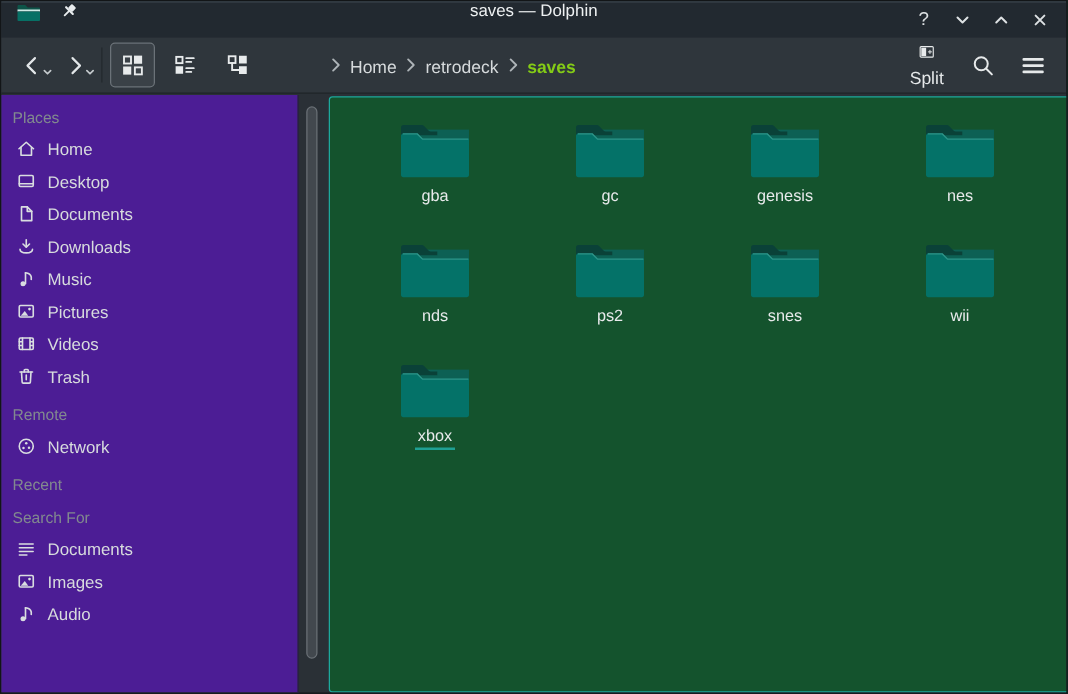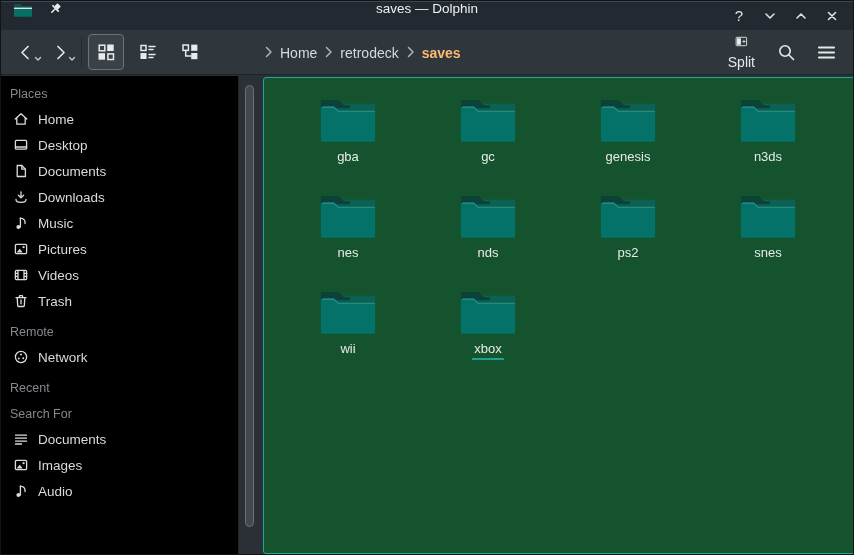--- a/index.html
+++ b/index.html
@@ -37,32 +37,32 @@
   .vsep{width:1px;height:28px;background:#23282c;margin:0 6px 0 4px;}
   .view-btn{width:36px;height:36px;display:flex;align-items:center;justify-content:center;border-radius:4px;margin-right:6px;}
   .view-btn.selected{background:#3a4147;border:1px solid #6b7278;}
   .view-btn svg .f{fill:#e8ebec;stroke:none;}
   .view-btn svg .o{fill:none;stroke:#e8ebec;stroke-width:1.5;}
   .view-btn svg .l{stroke:#e8ebec;stroke-width:1.5;fill:none;stroke-linecap:round;}
 
   .breadcrumb{position:absolute;left:263px;top:0;height:45px;display:flex;align-items:center;gap:7px;font-size:14px;color:#d6dadc;}
   .crumb-sep svg{stroke:#aeb4b8;fill:none;stroke-width:1.5;stroke-linecap:round;stroke-linejoin:round;}
   .crumb{cursor:default;}
-  .crumb.current{font-weight:bold;color:#fdba74;}
+  .crumb.current{font-weight:bold;color:#84cc16;}
 
   .toolbar-right{position:absolute;right:10px;top:0;height:45px;display:flex;align-items:center;gap:6px;}
   .split-btn{display:flex;align-items:center;gap:7px;height:34px;padding:0 8px;font-size:14px;color:#e6e9ea;flex-direction:column;}
   .split-btn svg .o{fill:none;stroke:#e8ebec;stroke-width:1.4;}
   .split-btn svg .f{fill:#e8ebec;stroke:none;}
   .split-btn svg .l{stroke:#e8ebec;stroke-width:1.2;fill:none;stroke-linecap:round;}
   .icon-btn{width:34px;height:34px;display:flex;align-items:center;justify-content:center;}
   .icon-btn svg{stroke:#e6e9ea;fill:none;stroke-width:1.6;stroke-linecap:round;}
 
   
-  .sidebar{position:absolute;top:75px;left:0;width:238px;bottom:0;background:#000000;border-right:1px solid #20252a;padding-top:6px;overflow:hidden;}
+  .sidebar{position:absolute;top:75px;left:0;width:238px;bottom:0;background:#4c1d95;border-right:1px solid #20252a;padding-top:6px;overflow:hidden;}
   .side-header{height:16px;margin:10px 0 4px 0;padding-left:9px;display:flex;align-items:center;font-size:12.5px;color:#82898f;}
   .side-header:first-child{margin-top:4px;}
   .side-item{height:26px;display:flex;align-items:center;padding-left:11px;gap:9px;font-size:13.5px;color:#d7dbdd;cursor:default;}
   .side-item .sicon{width:17px;height:17px;display:flex;align-items:center;justify-content:center;}
   .sicon svg{stroke:#d9dde0;fill:none;stroke-width:1.3;stroke-linecap:round;stroke-linejoin:round;}
   .sicon svg .fl{fill:#d9dde0;stroke:none;}
 
   
   .side-scroll{position:absolute;top:84px;left:244px;width:9px;height:442px;border-radius:5px;background:#42484e;border:1px solid #6a7076;}
 
@@ -366,29 +366,20 @@
       <div class="cell">
         <svg class="folder-svg" viewBox="0 0 64 52">
           <rect x="2" y="8" width="60" height="10" fill="#0d6054"></rect>
           <path d="M2,13 V6 c0-1.1 .9-2 2-2 h16.5 c.6,0 1.2,.25 1.6,.7 L26.5,9 c.4,.45 1,.7 1.6,.7 H34 V13 Z" fill="#0a4138"></path>
           <path d="M2,48 V13.5 c0-1.1 .9-2 2-2 h12.6 l4.6,4.6 H62 V48 c0,1.1 -.9,2 -2,2 H4 c-1.1,0 -2,-.9 -2,-2 Z" fill="#047268"></path>
           <path d="M3.5,11.8 H16.4 l4.6,4.6 H61.5" stroke="#2e9488" stroke-width="1.2" fill="none"></path>
         </svg>
         <span class="label">genesis</span>
       </div>
 
-      <div class="cell">
-        <svg class="folder-svg" viewBox="0 0 64 52">
-          <rect x="2" y="8" width="60" height="10" fill="#0d6054"></rect>
-          <path d="M2,13 V6 c0-1.1 .9-2 2-2 h16.5 c.6,0 1.2,.25 1.6,.7 L26.5,9 c.4,.45 1,.7 1.6,.7 H34 V13 Z" fill="#0a4138"></path>
-          <path d="M2,48 V13.5 c0-1.1 .9-2 2-2 h12.6 l4.6,4.6 H62 V48 c0,1.1 -.9,2 -2,2 H4 c-1.1,0 -2,-.9 -2,-2 Z" fill="#047268"></path>
-          <path d="M3.5,11.8 H16.4 l4.6,4.6 H61.5" stroke="#2e9488" stroke-width="1.2" fill="none"></path>
-        </svg>
-        <span class="label">n3ds</span>
-      </div>
 
       <div class="cell">
         <svg class="folder-svg" viewBox="0 0 64 52">
           <rect x="2" y="8" width="60" height="10" fill="#0d6054"></rect>
           <path d="M2,13 V6 c0-1.1 .9-2 2-2 h16.5 c.6,0 1.2,.25 1.6,.7 L26.5,9 c.4,.45 1,.7 1.6,.7 H34 V13 Z" fill="#0a4138"></path>
           <path d="M2,48 V13.5 c0-1.1 .9-2 2-2 h12.6 l4.6,4.6 H62 V48 c0,1.1 -.9,2 -2,2 H4 c-1.1,0 -2,-.9 -2,-2 Z" fill="#047268"></path>
           <path d="M3.5,11.8 H16.4 l4.6,4.6 H61.5" stroke="#2e9488" stroke-width="1.2" fill="none"></path>
         </svg>
         <span class="label">nes</span>
       </div>

